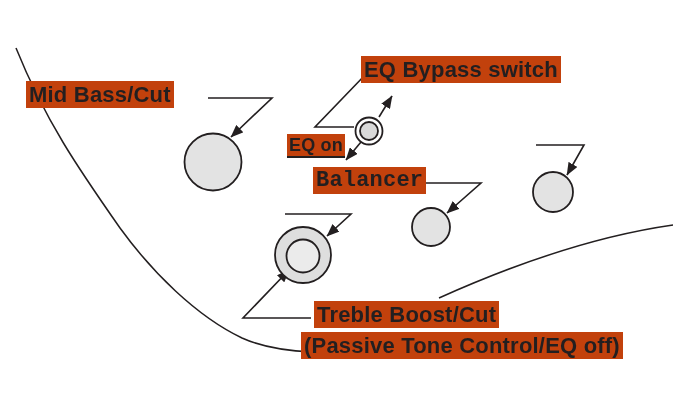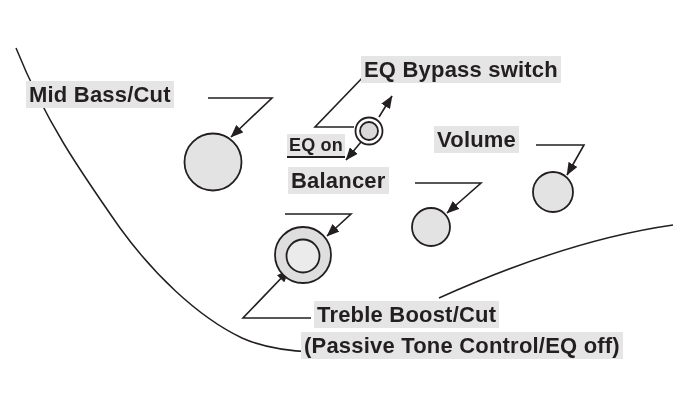--- a/index.html
+++ b/index.html
@@ -9,21 +9,21 @@
     height: 420px;
     background: #ffffff;
     overflow: hidden;
     font-family: "Liberation Sans", "DejaVu Sans", sans-serif;
   }
   #diagram-svg { position: absolute; left: 0; top: 0; }
   .lbl {
     position: absolute;
     font-weight: bold;
     color: #231f20;
-    background: #e5e5e5;
+    background: #c2410c;
     line-height: 1.05;
     white-space: nowrap;
     letter-spacing: 0.2px;
     text-align: right;
   }
   .lbl-main { font-size: 22px; padding: 2px 3px; }
   .lbl-small {
     font-size: 18px;
     padding: 2px 2px 1px 2px;
     border-bottom: 2.5px solid #231f20;
@@ -67,22 +67,21 @@
     <circle class="knob" cx="369" cy="131" r="9" fill="#d9d9d9"></circle>
   </svg>
 
   <div class="lbl lbl-main" style="left:26px; top:81px;">Mid Bass/Cut</div>
 
   <div class="lbl lbl-main" style="left:361px; top:56px;">EQ Bypass switch</div>
 
 
   <div class="lbl lbl-small" style="left:287px; top:134px;">EQ on</div>
 
-  <div class="lbl lbl-main" style="left:434px; top:126px;">Volume</div>
 
-  <div class="lbl lbl-main" style="left:288px; top:167px;">Balancer</div>
+  <div class="lbl lbl-main" style="left:313px; top:167px;font-family:Liberation Mono, monospace;">Balancer</div>
 
 
   <div class="lbl lbl-main" style="left:301px; top:332px;">(Passive Tone Control/EQ off)</div>
 
   <div class="lbl lbl-main" style="left:314px; top:301px;">Treble Boost/Cut</div>
 
 </div>
 
 </body></html>

